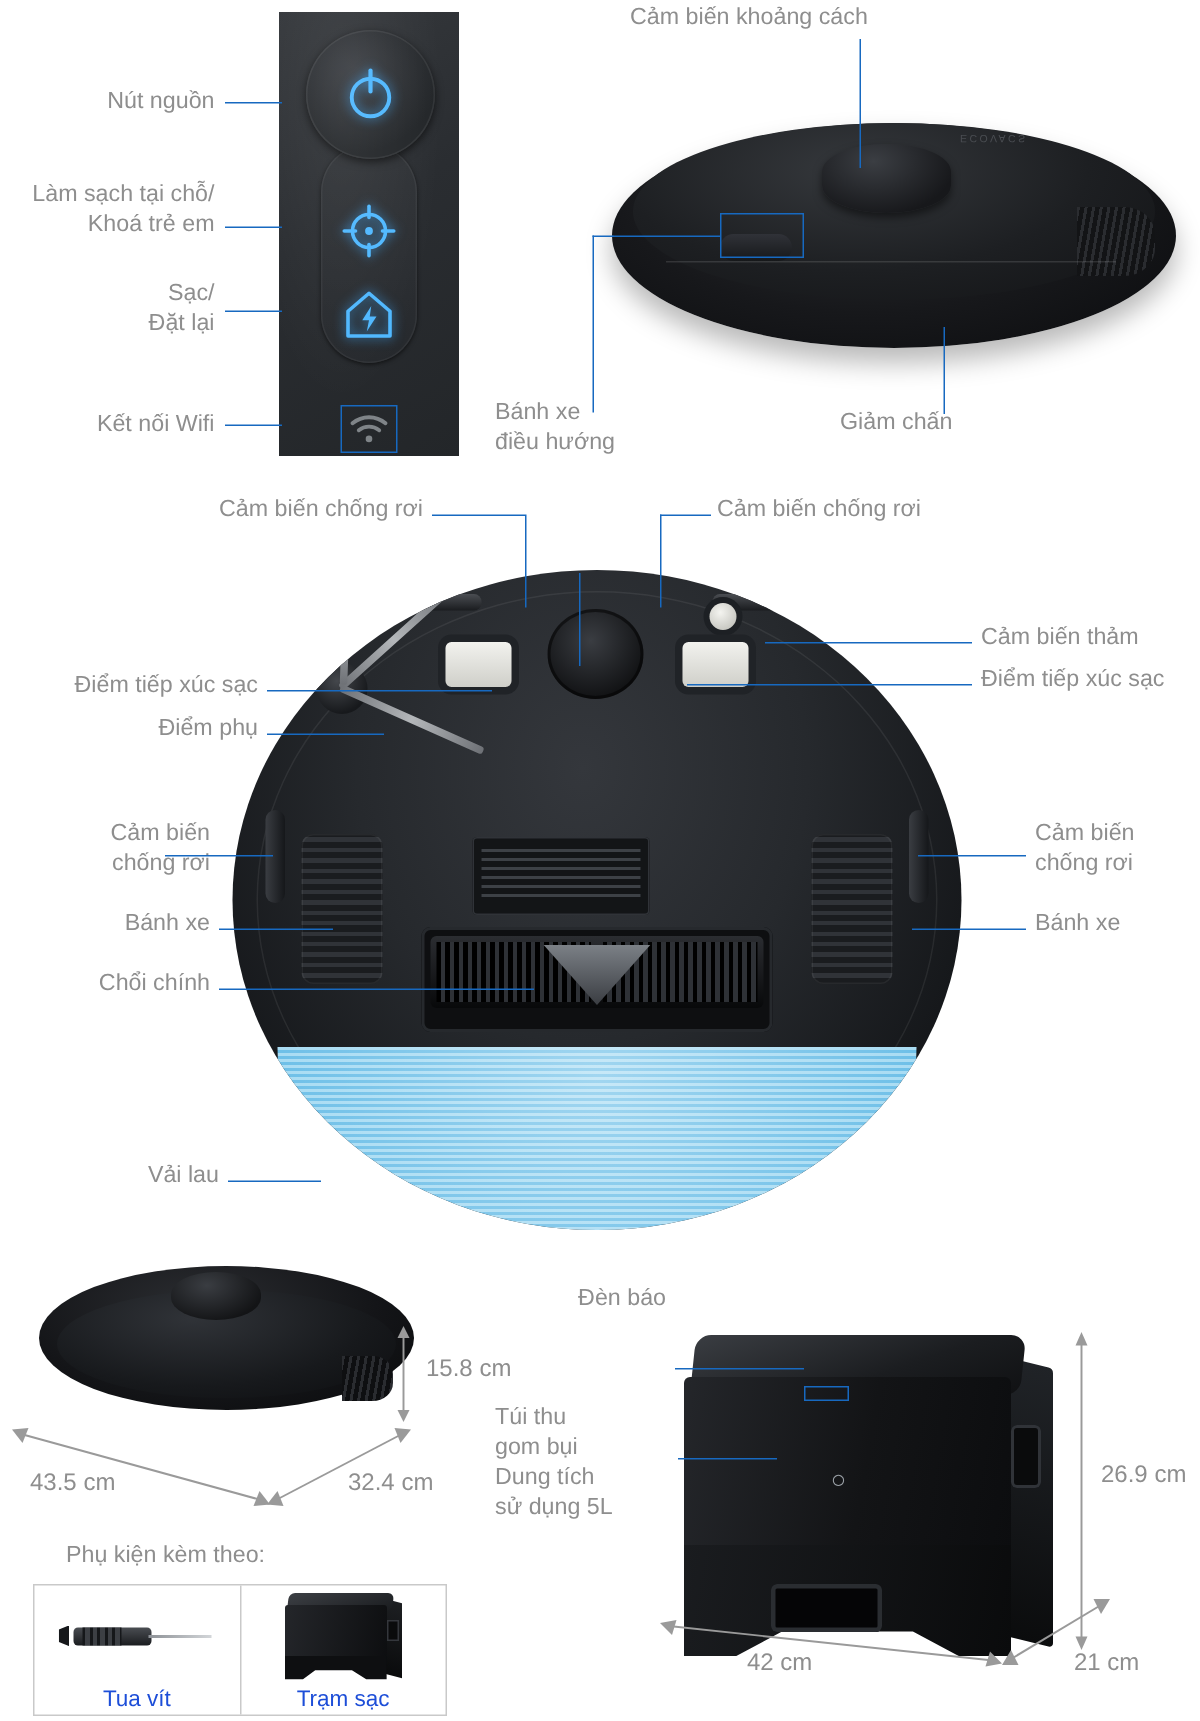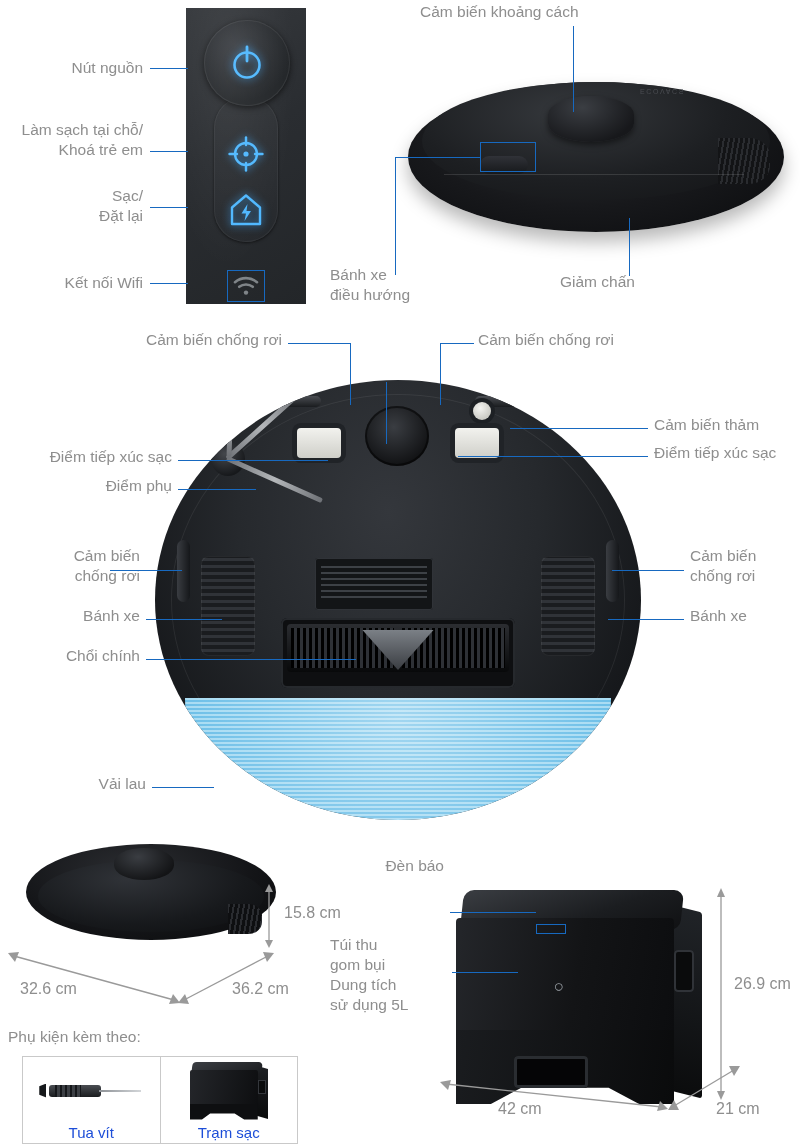--- a/index.html
+++ b/index.html
@@ -115,21 +115,21 @@
   .dlight{position:absolute;left:84px;top:34px;width:30px;height:10px;}
   .dlogo{position:absolute;left:96px;top:86px;width:22px;height:22px;
       color:#9aa0a6;font-size:17px;line-height:22px;text-align:center;}
   .dmouth{position:absolute;left:62px;top:166px;width:74px;height:32px;border-radius:4px;
       background:#050506;box-shadow:inset 0 0 0 3px #2a2d31;}
   
   .dim{position:absolute;color:#8e8e8e;font-size:16px;}
   .arrow{position:absolute;}
   .arrow svg{display:block;overflow:visible;}
   
-  .acc-title{position:absolute;left:8px;top:1028px;font-size:15.5px;color:#8e8e8e;}
+  .acc-title{position:absolute;left:44px;top:1028px;font-size:15.5px;color:#8e8e8e;}
   .acc-box{position:absolute;left:22px;top:1056px;width:276px;height:88px;
       border:1px solid #c9c9c9;box-sizing:border-box;display:flex;}
   .acc-cell{flex:1;position:relative;display:flex;flex-direction:column;
       align-items:center;justify-content:flex-end;}
   .acc-cell + .acc-cell{border-left:1px solid #c9c9c9;}
   .acc-cap{font-size:15px;color:#1d4ed8;padding-bottom:2px;}
   .acc-art{flex:1;display:flex;align-items:center;justify-content:center;width:100%;}
   .screwdriver{position:relative;width:104px;height:16px;}
   .sd-grip{position:absolute;left:10px;top:2px;width:52px;height:12px;border-radius:3px;
       background:linear-gradient(180deg,#4a4d52,#1a1c1f);}
@@ -341,30 +341,30 @@
   </div>
   <div class="dim" style="left:284px;top:904px;">15.8 cm</div>
 
   <div class="arrow" style="left:8px;top:950px;">
     <svg width="172" height="56">
         <line x1="6" y1="6" x2="166" y2="50" stroke="#9a9a9a" stroke-width="1.3"></line>
       <path d="M0 3 L11 2 L7 12 Z" fill="#9a9a9a"></path>
         <path d="M172 53 L161 54 L165 44 Z" fill="#9a9a9a"></path>
       </svg>
   </div>
-  <div class="dim" style="left:20px;top:980px;">32.6 cm</div>
+  <div class="dim" style="left:20px;top:980px;">43.5 cm</div>
 
   <div class="arrow" style="left:178px;top:950px;">
     <svg width="96" height="56">
         <line x1="6" y1="50" x2="90" y2="6" stroke="#9a9a9a" stroke-width="1.3"></line>
       <path d="M0 53 L11 54 L7 44 Z" fill="#9a9a9a"></path>
         <path d="M96 3 L85 2 L89 12 Z" fill="#9a9a9a"></path>
       </svg>
   </div>
-  <div class="dim" style="left:232px;top:980px;">36.2 cm</div>
+  <div class="dim" style="left:232px;top:980px;">32.4 cm</div>
 
   <div class="dock">
     <div class="dside"></div>
     <div class="dlid"></div>
     <div class="dbody"></div>
     <div class="dlower"></div>
     <div class="dhandle"></div>
     <div class="dlogo">○</div>
     <div class="dmouth"></div>
     <div class="box dlight"></div>

